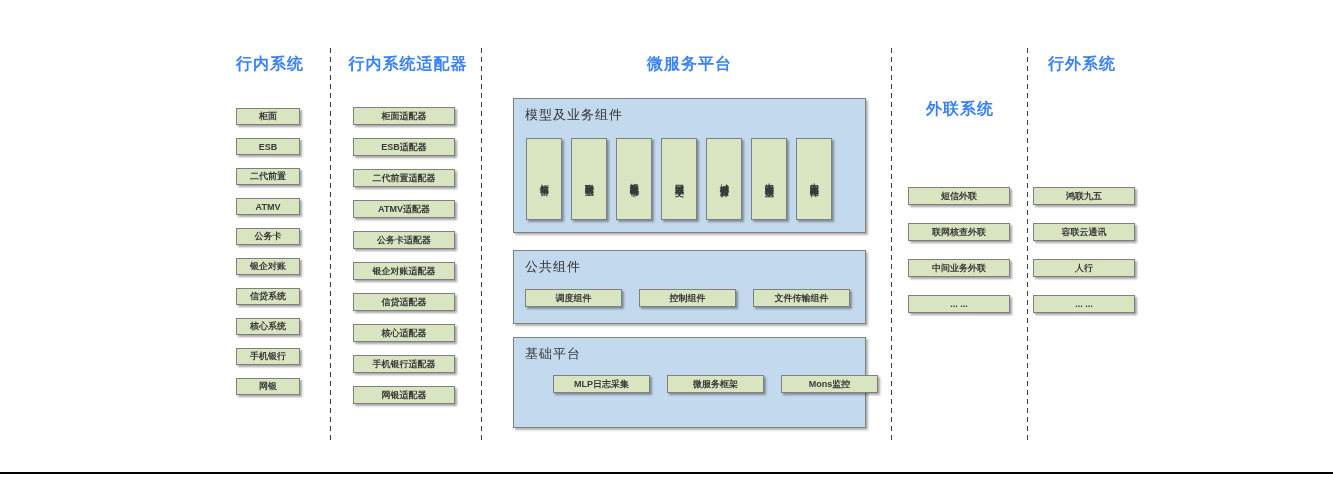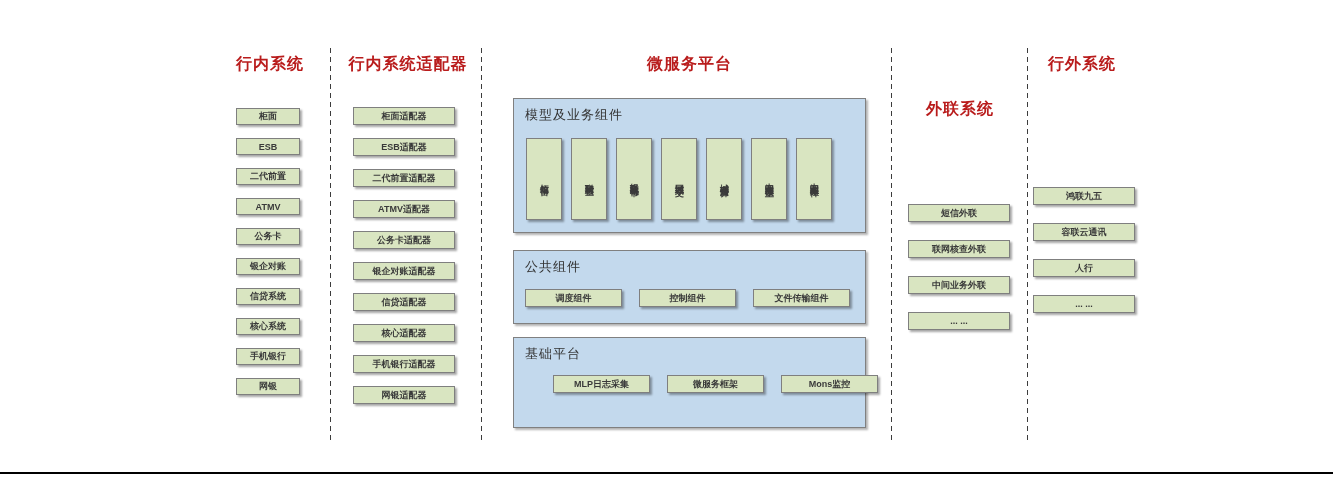--- a/index.html
+++ b/index.html
@@ -4,40 +4,40 @@
 <style>
   html,body { margin:0; padding:0; background:#ffffff; }
   .canvas {
     position:relative; width:1333px; height:483px; background:#ffffff;
     font-family:"Liberation Sans","DejaVu Sans",sans-serif; overflow:hidden;
   }
 
   
   .col-title {
     position:absolute; top:54px; font-size:16px; font-weight:bold;
-    color:#b91c1c; text-align:center; letter-spacing:1px; white-space:nowrap;
+    color:#3b82f6; text-align:center; letter-spacing:1px; white-space:nowrap;
   }
   .t1 { left:210px; width:120px; }
   .t2 { left:338px; width:140px; }
   .t3 { left:513px; width:353px; }
   .t4 { left:895px; width:130px;margin-top:45px; }
   .t5 { left:1022px; width:120px; }
 
   
   .vline {
     position:absolute; top:48px; height:392px; width:1px;
     background:repeating-linear-gradient(to bottom,#3c3c3c 0 5px,transparent 5px 9px);
   }
   .vl1 { left:330px; } .vl2 { left:481px; } .vl3 { left:891px; } .vl4 { left:1027px; }
 
   
   .stack { position:absolute; display:flex; flex-direction:column; gap:13px; }
   .stack1 { left:236px; top:108px; width:64px; }
   .stack2 { left:353px; top:107px; width:102px; }
-  .stack4 { left:908px; top:187px; width:102px; gap:18px;margin-top:17px; }
+  .stack4 { left:908px; top:187px; width:102px; gap:18px; }
   .stack5 { left:1033px; top:187px; width:102px; gap:18px; }
 
   .gbox {
     box-sizing:border-box; height:17px; background:#d9e5c1;
     border:1px solid #7f7f7f; box-shadow:1.5px 1.5px 2px rgba(0,0,0,0.35);
     display:flex; align-items:center; justify-content:center;
     font-size:9px; font-weight:bold; color:#3a3a3a; white-space:nowrap;
   }
   .stack2 .gbox, .stack4 .gbox, .stack5 .gbox { height:18px; }
 

